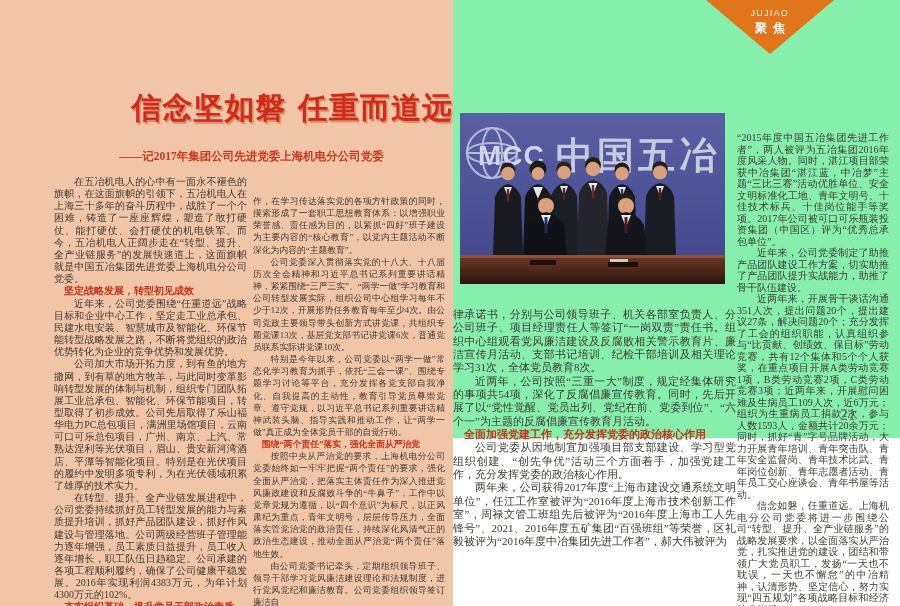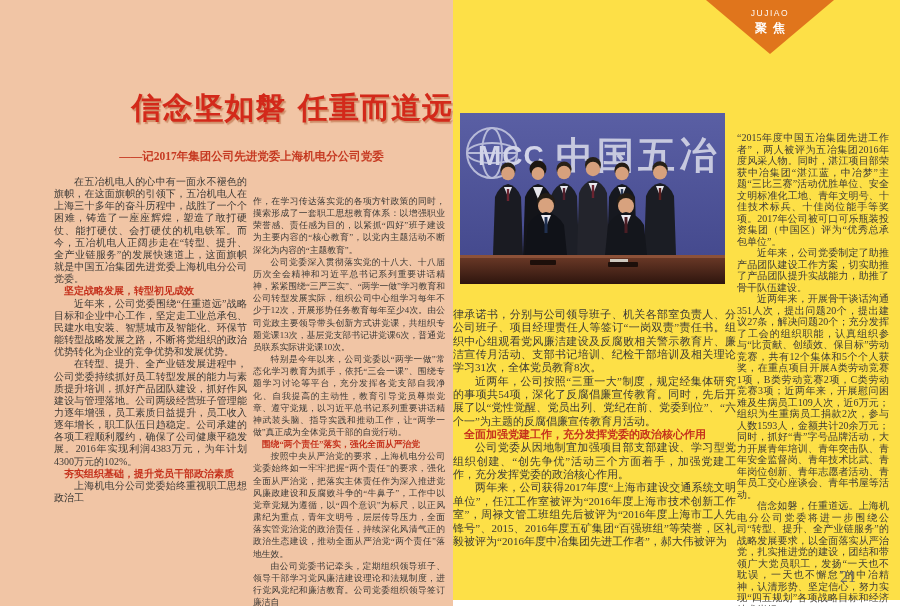--- a/index.html
+++ b/index.html
@@ -13,21 +13,21 @@
   .article-subtitle{position:absolute;top:149px;left:0;width:100%;box-sizing:border-box;
     padding-left:50px;text-align:center;font-size:11.5px;font-weight:bold;color:#C63A22;}
   .col{position:absolute;top:176px;text-align:justify;color:#3d3a37;}
   .col p{margin:0;text-indent:2em;}
   .col p.cont{text-indent:0;margin-top:19px;}
   .col .sec-h{margin:0;font-size:inherit;line-height:inherit;font-weight:bold;
     color:#C5321D;text-indent:1em;}
   .col-l1{left:54px;width:193px;font-size:10px;line-height:12.15px;}
   .col-l2{left:253px;width:192px;font-size:8.8px;line-height:12.15px;}
   
-  .right-page{position:absolute;left:453px;top:0;width:447px;height:600px;background:#fde047;}
+  .right-page{position:absolute;left:453px;top:0;width:447px;height:438px;background:#86efac;}
   .corner-tag{position:absolute;left:253px;top:0;width:128px;height:54px;background:#E0751C;
     -webkit-clip-path:polygon(0 0,100% 0,50% 100%);clip-path:polygon(0 0,100% 0,50% 100%);
     color:#fff;text-align:center;font-family:"Liberation Sans",sans-serif;}
   .corner-tag .en{font-size:8.5px;letter-spacing:1.5px;margin-top:8px;opacity:.95;}
   .corner-tag .zh{font-size:12px;font-weight:bold;letter-spacing:6px;padding-left:6px;margin-top:2px;}
   .photo{position:absolute;left:7px;top:113px;width:265px;height:171px;}
   .col-r-main{position:absolute;left:0;top:289px;width:283px;font-size:11px;line-height:13.35px;}
   .col-r-side{position:absolute;left:284px;top:113px;width:152px;font-size:10px;line-height:11.5px;}
   .page-number{position:absolute;right:44px;bottom:14px;font-size:16px;color:#6a6a6a;}
 </style>
@@ -37,20 +37,21 @@
 <div class="spread">
 
   <div class="left-page">
     <div class="article-title">信念坚如磐 任重而道远</div>
     <div class="article-subtitle">——记2017年集团公司先进党委上海机电分公司党委</div>
 
     <div class="col col-l1">
       <p>在五冶机电人的心中有一面永不褪色的旗帜，在这面旗帜的引领下，五冶机电人在上海三十多年的奋斗历程中，战胜了一个个困难，铸造了一座座辉煌，塑造了敢打硬仗、能打硬仗、会打硬仗的机电铁军。而今，五冶机电人正阔步走在“转型、提升、全产业链服务”的发展快速道上，这面旗帜就是中国五冶集团先进党委上海机电分公司党委。</p>
       <p class="sec-h">坚定战略发展，转型初见成效</p>
       <p>近年来，公司党委围绕“任重道远”战略目标和企业中心工作，坚定走工业总承包、民建水电安装、智慧城市及智能化、环保节能转型战略发展之路，不断将党组织的政治优势转化为企业的竞争优势和发展优势。</p>
+      <p>公司加大市场开拓力度，到有鱼的地方撒网，到有草的地方牧羊，与此同时变革影响转型发展的体制与机制，组织专门团队拓展工业总承包、智能化、环保节能项目，转型取得了初步成效。公司先后取得了乐山福华电力PC总包项目，满洲里场馆项目，云南可口可乐总包项目，广州、南京、上汽、常熟达涅利等光伏项目，眉山、贵安新河湾酒店、平潭等智能化项目。特别是在光伏项目的履约中发明多项专利，为在光伏领域积累了雄厚的技术实力。</p>
       <p>在转型、提升、全产业链发展进程中，公司党委持续抓好员工转型发展的能力与素质提升培训，抓好产品团队建设，抓好作风建设与管理落地。公司两级经营班子管理能力逐年增强，员工素质日益提升，员工收入逐年增长，职工队伍日趋稳定。公司承建的各项工程顺利履约，确保了公司健康平稳发展。2016年实现利润4383万元，为年计划4300万元的102%。</p>
       <p class="sec-h">夯实组织基础，提升党员干部政治素质</p>
       <p>上海机电分公司党委始终重视职工思想政治工</p>
     </div>
 
     <div class="col col-l2">
       <p class="cont">作，在学习传达落实党的各项方针政策的同时，摸索形成了一套职工思想教育体系：以增强职业荣誉感、责任感为目的，以紧抓“四好”班子建设为主要内容的“核心教育”，以党内主题活动不断深化为内容的“主题教育”。</p>
       <p>公司党委深入贯彻落实党的十八大、十八届历次全会精神和习近平总书记系列重要讲话精神，紧紧围绕“三严三实”、“两学一做”学习教育和公司转型发展实际，组织公司中心组学习每年不少于12次，开展形势任务教育每年至少4次。由公司党政主要领导带头创新方式讲党课，共组织专题党课13次，基层党支部书记讲党课6次，普通党员联系实际讲党课10次。</p>
       <p>特别是今年以来，公司党委以“两学一做”常态化学习教育为抓手，依托“三会一课”、围绕专题学习讨论等平台，充分发挥各党支部自我净化、自我提高的主动性，教育引导党员尊崇党章、遵守党规，以习近平总书记系列重要讲话精神武装头脑、指导实践和推动工作，让“两学一做”真正成为全体党员干部的自觉行动。</p>
       <p class="sec-h">围绕“两个责任”落实，强化全面从严治党</p>
@@ -155,21 +156,21 @@
           <rect x="148" y="149" width="30" height="5" rx="1" fill="#1D0F0A"></rect>
         </g>
       </svg>
     </div>
 
     <div class="col col-r-main">
       <p class="cont">律承诺书，分别与公司领导班子、机关各部室负责人、分公司班子、项目经理责任人等签订“一岗双责”责任书。组织中心组观看党风廉洁建设及反腐败相关警示教育片、廉洁宣传月活动、支部书记培训、纪检干部培训及相关理论学习31次，全体党员教育8次。</p>
       <p>近两年，公司按照“三重一大”制度，规定经集体研究的事项共54项，深化了反腐倡廉宣传教育。同时，先后开展了以“党性觉醒、党员出列、党纪在前、党委到位”、“六个一”为主题的反腐倡廉宣传教育月活动。</p>
       <p class="sec-h">全面加强党建工作，充分发挥党委的政治核心作用</p>
       <p>公司党委从因地制宜加强项目部支部建设、学习型党组织创建、“创先争优”活动三个方面着手，加强党建工作，充分发挥党委的政治核心作用。</p>
-      <p>两年来，公司获得2017年度“上海市建设交通系统文明单位”，任江工作室被评为“2016年度上海市技术创新工作室”，周禄文管工班组先后被评为“2016年度上海市工人先锋号”、2015、2016年度五矿集团“百强班组”等荣誉，区礼毅被评为“2016年度中冶集团先进工作者”，郝大伟被评为</p>
+      <p>两年来，公司获得2017年度“上海市建设交通系统文明单位”，任江工作室被评为“2016年度上海市技术创新工作室”，周禄文管工班组先后被评为“2016年度上海市工人先锋号”、2021、2016年度五矿集团“百强班组”等荣誉，区礼毅被评为“2016年度中冶集团先进工作者”，郝大伟被评为</p>
     </div>
 
     <div class="col col-r-side">
       <p class="cont">“2015年度中国五冶集团先进工作者”，两人被评为五冶集团2016年度风采人物。同时，湛江项目部荣获中冶集团“湛江蓝，中冶梦”主题“三比三赛”活动优胜单位、安全文明标准化工地、青年文明号、十佳技术标兵、十佳岗位能手等奖项。2017年公司被可口可乐瓶装投资集团（中国区）评为“优秀总承包单位”。</p>
       <p>近年来，公司党委制定了助推产品团队建设工作方案，切实助推了产品团队提升实战能力，助推了骨干队伍建设。</p>
       <p>近两年来，开展骨干谈话沟通351人次，提出问题20个，提出建议27条，解决问题20个；充分发挥了工会的组织职能，认真组织参与“比贡献、创绩效、保目标”劳动竞赛，共有12个集体和5个个人获奖，在重点项目开展A类劳动竞赛1项，B类劳动竞赛2项，C类劳动竞赛3项；近两年来，开展慰问困难及生病员工109人次，近6万元；组织为生重病员工捐款2次，参与人数1593人，金额共计20余万元；同时，抓好“青”字号品牌活动，大力开展青年培训、青年突击队、青年安全监督岗、青年技术比武、青年岗位创新、青年志愿者活动、青年员工交心座谈会、青年书屋等活动。</p>
       <p>信念如磐，任重道远。上海机电分公司党委将进一步围绕公司“转型、提升、全产业链服务”的战略发展要求，以全面落实从严治党，扎实推进党的建设，团结和带领广大党员职工，发扬“一天也不耽误，一天也不懈怠”的中冶精神，认清形势、坚定信心，努力实现“四五规划”各项战略目标和经济技术指标。</p>
 
     </div>
 

